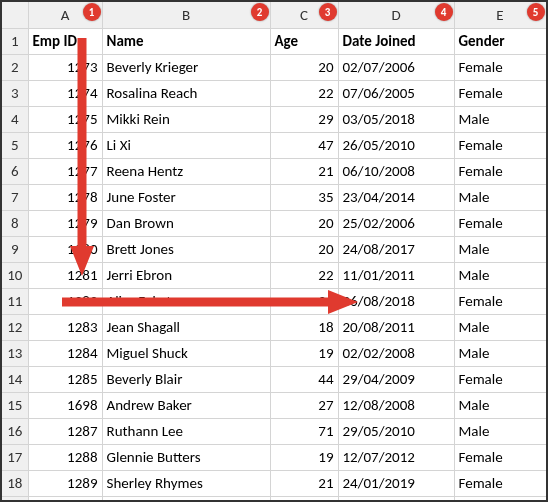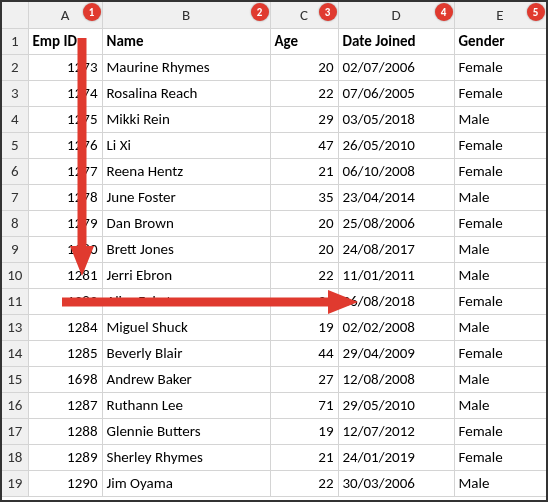--- a/index.html
+++ b/index.html
@@ -118,21 +118,21 @@
       <td class="hdr">Name</td>
       <td class="hdr">Age</td>
       <td class="hdr">Date Joined</td>
       <td class="hdr">Gender</td>
     </tr>
     </tbody>
       <tbody id="data-body">
         <tr>
           <th class="rowhead">2</th>
           <td class="num">1273</td>
-          <td>Maurine Rhymes</td>
+          <td>Beverly Krieger</td>
           <td class="num">20</td>
           <td>02/07/2006</td>
           <td>Female</td>
         </tr>
         <tr>
           <th class="rowhead">3</th>
           <td class="num">1274</td>
           <td>Rosalina Reach</td>
           <td class="num">22</td>
           <td>07/06/2005</td>
@@ -168,21 +168,21 @@
           <td>June Foster</td>
           <td class="num">35</td>
           <td>23/04/2014</td>
           <td>Male</td>
         </tr>
         <tr>
           <th class="rowhead">8</th>
           <td class="num">1279</td>
           <td>Dan Brown</td>
           <td class="num">20</td>
-          <td>25/08/2006</td>
+          <td>25/02/2006</td>
           <td>Female</td>
         </tr>
         <tr>
           <th class="rowhead">9</th>
           <td class="num">1280</td>
           <td>Brett Jones</td>
           <td class="num">20</td>
           <td>24/08/2017</td>
           <td>Male</td>
         </tr>
@@ -196,20 +196,28 @@
         </tr>
         <tr>
           <th class="rowhead">11</th>
           <td class="num">1282</td>
           <td>Aliza Fekete</td>
           <td class="num">34</td>
           <td>06/08/2018</td>
           <td>Female</td>
         </tr>
         <tr>
+          <th class="rowhead">12</th>
+          <td class="num">1283</td>
+          <td>Jean Shagall</td>
+          <td class="num">18</td>
+          <td>20/08/2011</td>
+          <td>Male</td>
+        </tr>
+        <tr>
           <th class="rowhead">13</th>
           <td class="num">1284</td>
           <td>Miguel Shuck</td>
           <td class="num">19</td>
           <td>02/02/2008</td>
           <td>Male</td>
         </tr>
         <tr>
           <th class="rowhead">14</th>
           <td class="num">1285</td>

